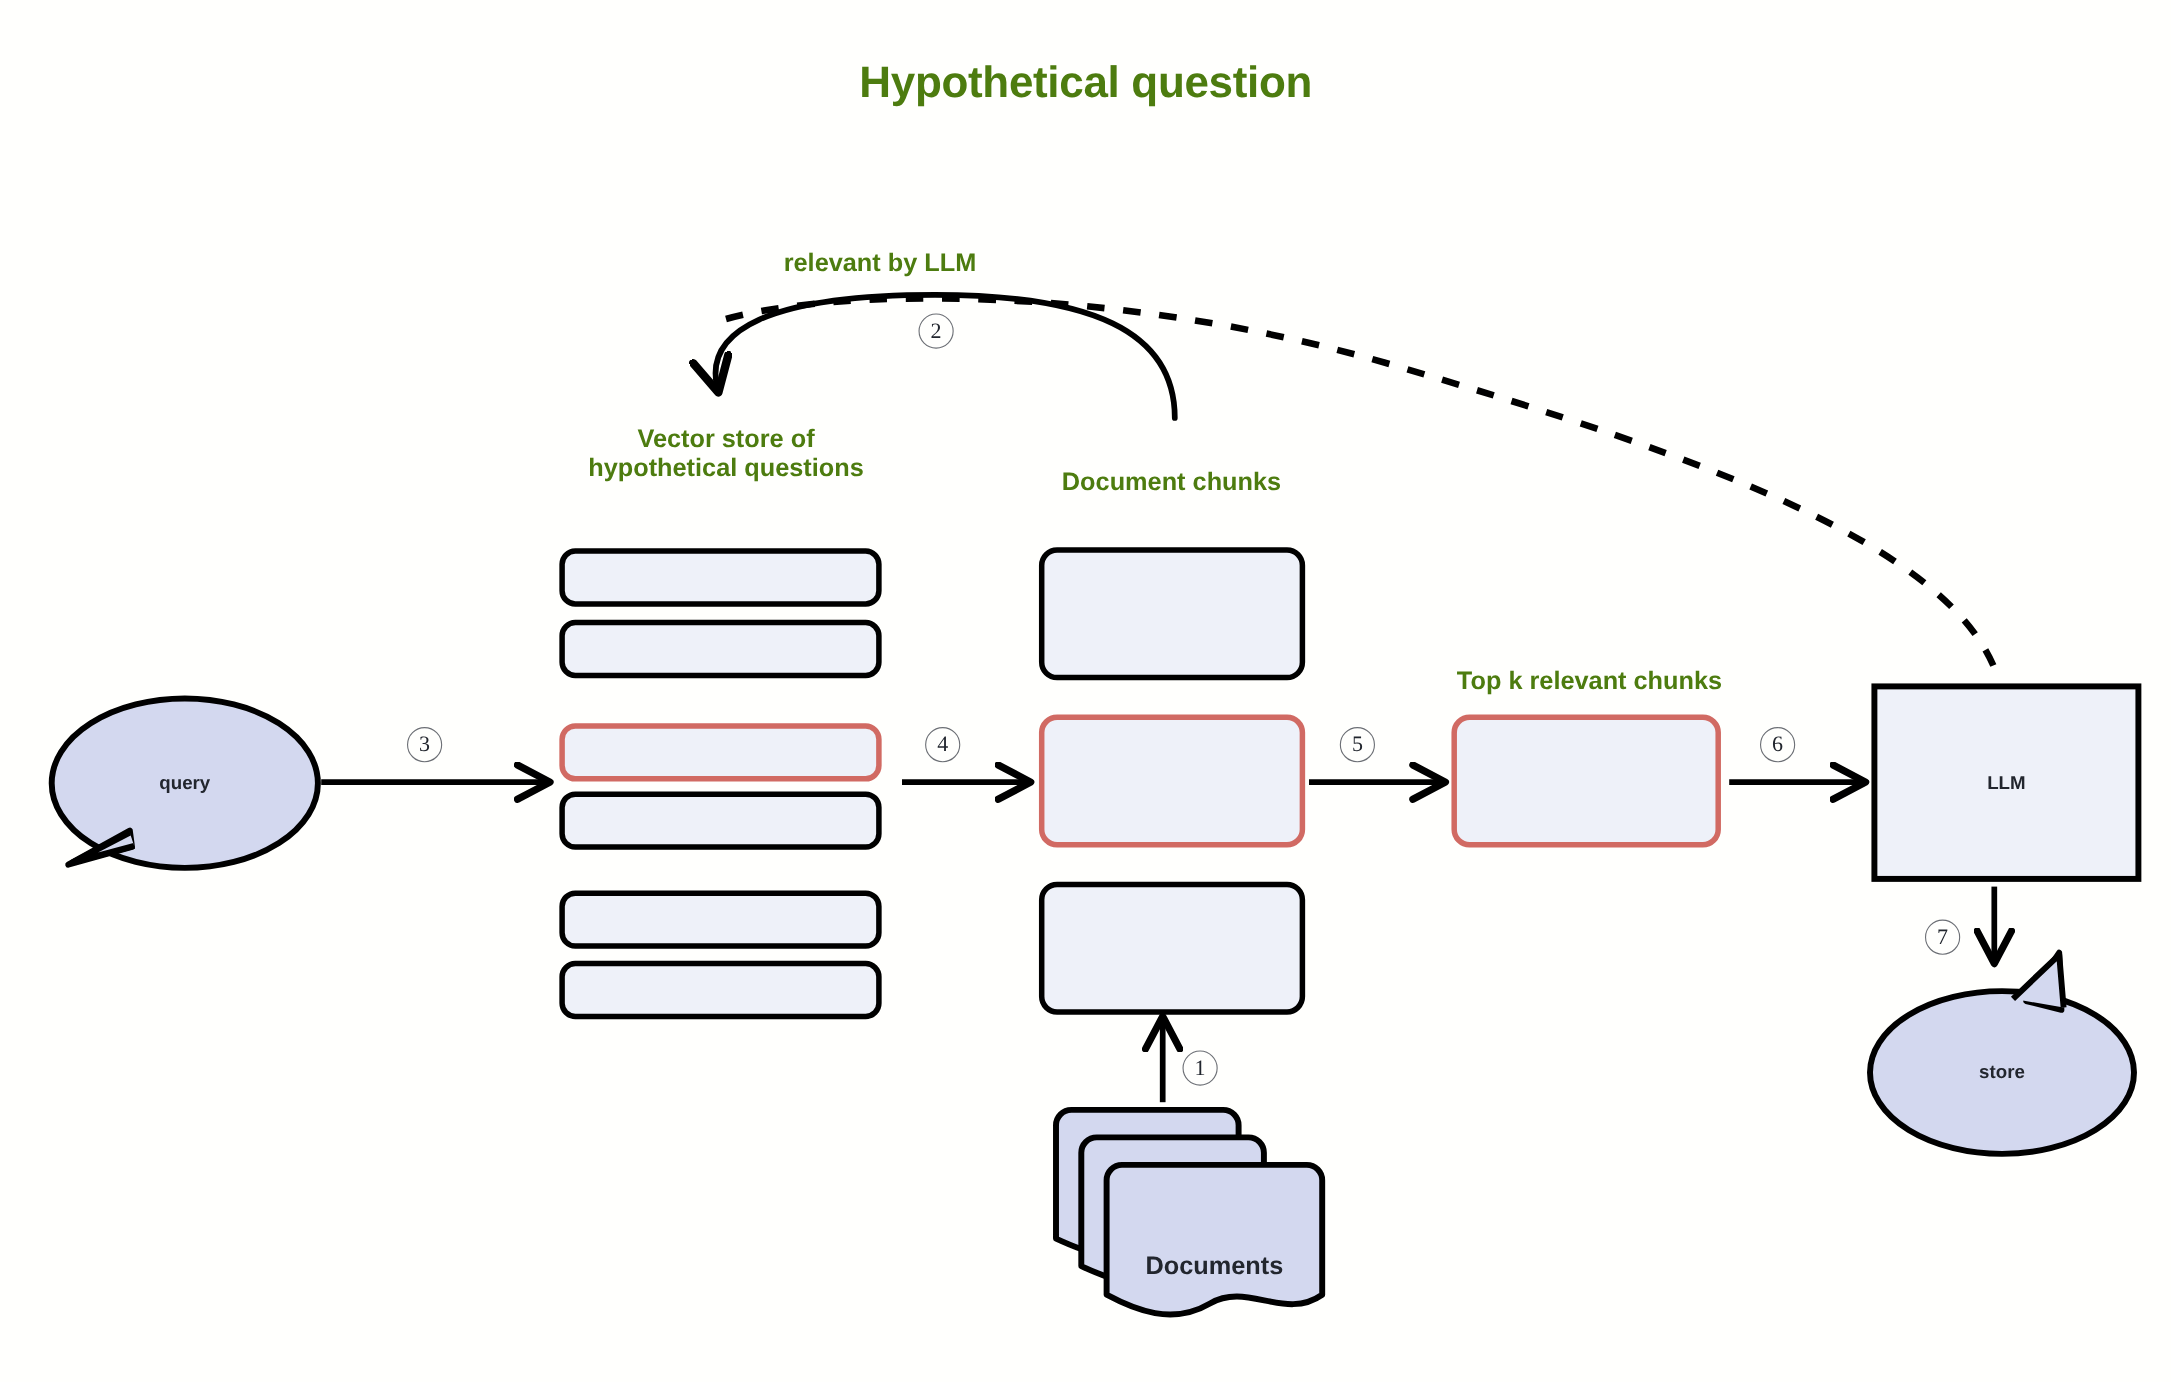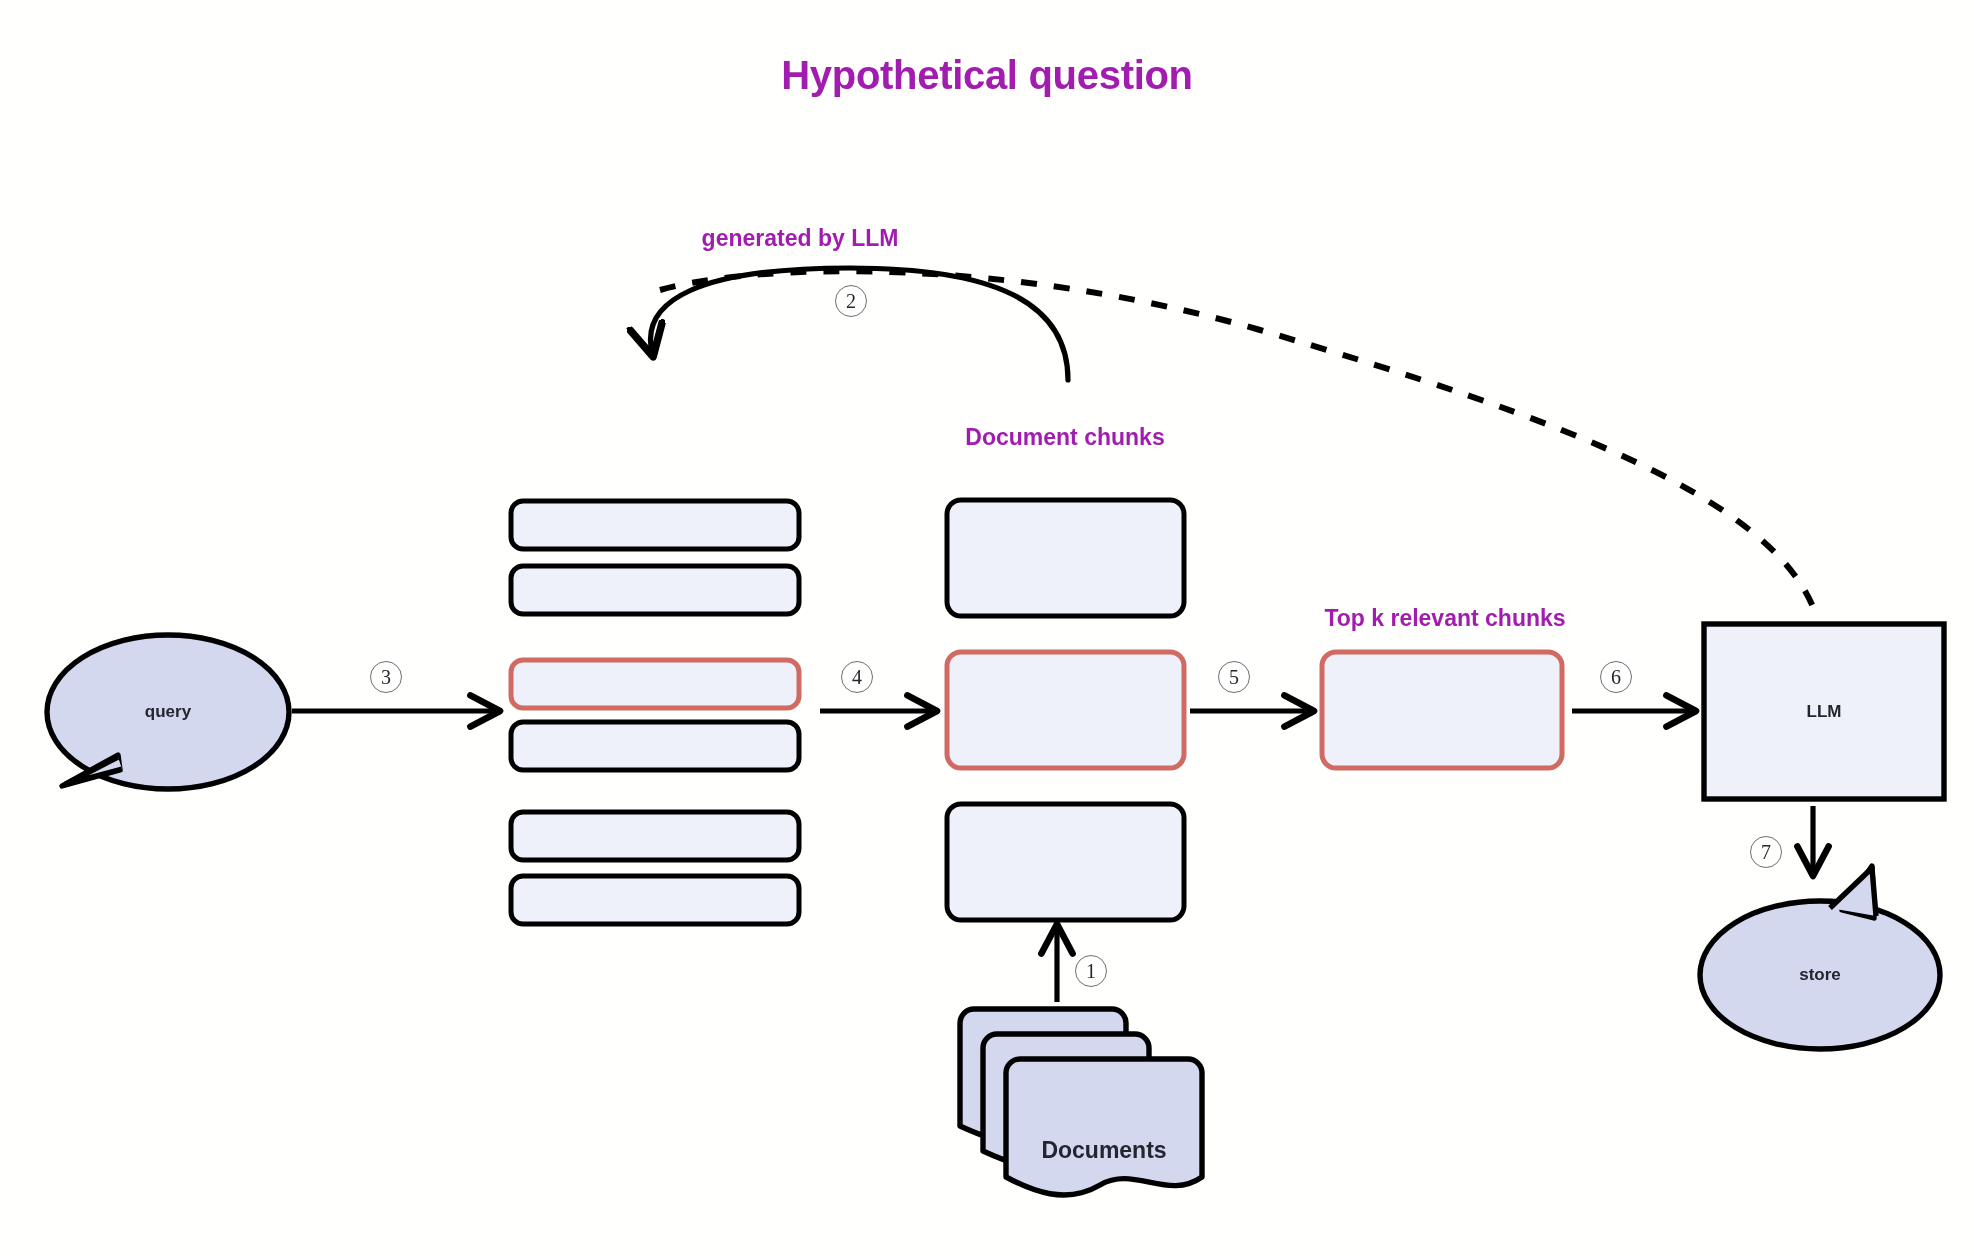--- a/index.html
+++ b/index.html
@@ -19,21 +19,21 @@
     position: absolute;
     top: 0; left: 0;
     width: 1974px;
     height: 1256px;
     pointer-events: none;
   }
   .lbl {
     position: absolute;
     font-family: "Liberation Sans", sans-serif;
     font-weight: bold;
-    color: #a21caf;
+    color: #4d7c0f;
     white-space: pre;
     text-align: center;
     line-height: 1.18;
   }
   #page-title {
     font-size: 40px;
     letter-spacing: -0.3px;
   }
   .sec-label { font-size: 23px; }
   .step-num {
@@ -139,22 +139,24 @@
                c -28 18, -56 6, -82 -6
                Z" fill="#d3d8ef" stroke="#000" stroke-width="5.4" stroke-linejoin="round"></path>
       <path d="M 1006 1073 a 14 14 0 0 1 14 -14 h 168 a 14 14 0 0 1 14 14
                v 104
                c -34 24, -68 -12, -102 8
                c -34 20, -68 6, -94 -8
                Z" fill="#d3d8ef" stroke="#000" stroke-width="5.4" stroke-linejoin="round"></path>
     </g>
   </svg>
 
-  <div class="lbl sec-label" style="left:600px; top:225px; width:400px;">generated by LLM</div>
+  <div class="lbl sec-label" style="left:600px; top:225px; width:400px;">relevant by LLM</div>
 
+  <div class="lbl sec-label" style="left:460px; top:385px; width:400px;">Vector store of
+hypothetical questions</div>
 
   <div class="lbl sec-label" style="left:910px; top:424px; width:310px;">Document chunks</div>
 
   <div class="lbl sec-label" style="left:1285px; top:605px; width:320px;">Top k relevant chunks</div>
 
 
   <div class="node-text" style="left:48px; top:686px; width:240px; height:52px;">query</div>
 
   <div class="node-text" style="left:1704px; top:686px; width:240px; height:52px;">LLM</div>
 

